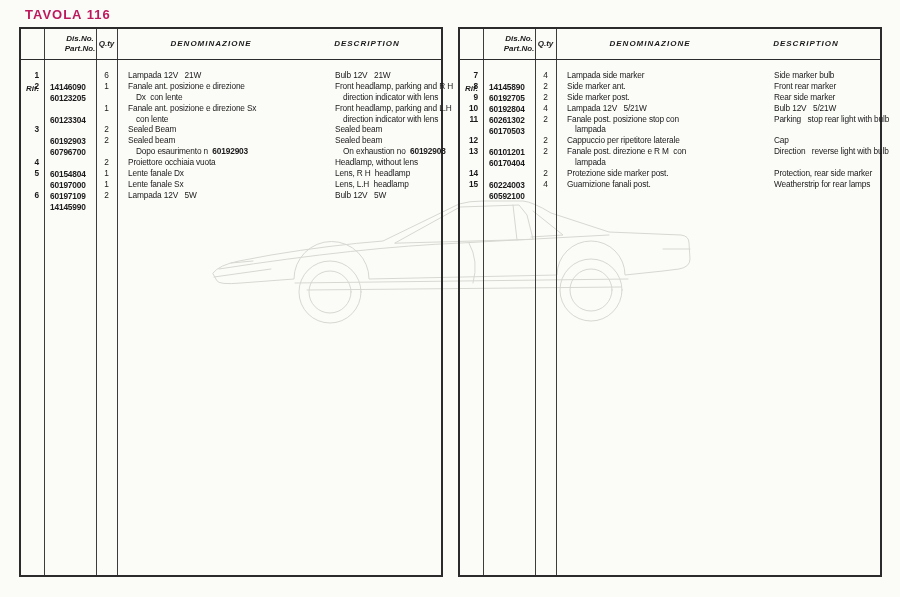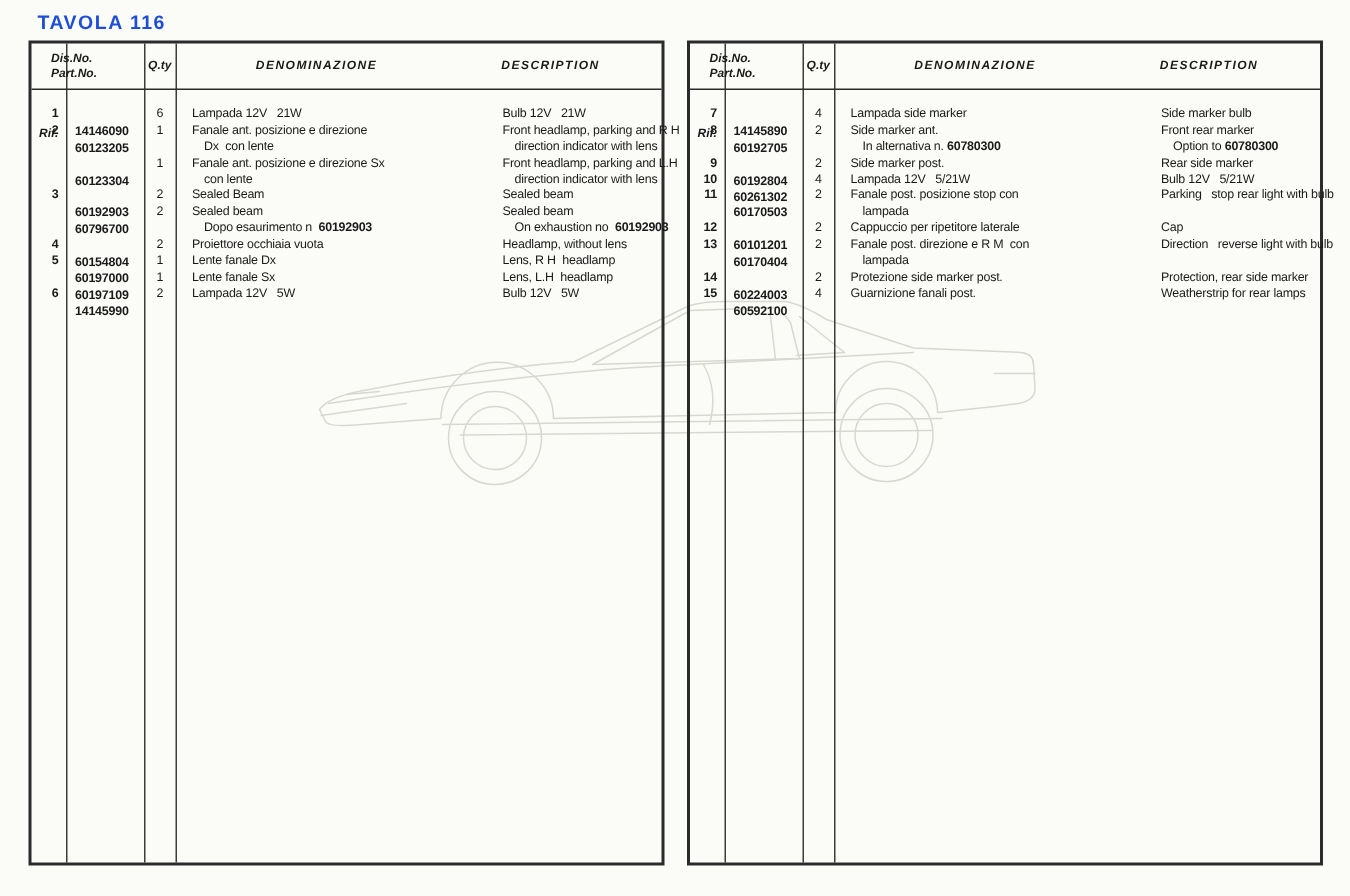--- a/index.html
+++ b/index.html
@@ -1,32 +1,32 @@
 <!DOCTYPE html>
 <html><head>
 <meta charset="utf-8">
 <style>
   html,body{margin:0;padding:0;}
   .page{position:relative;width:900px;height:597px;background:#fbfbf8;overflow:hidden;
         font-family:"Liberation Sans",sans-serif;color:#1a1a1a;}
   .title{position:absolute;left:25px;top:7px;font-size:13px;font-weight:bold;
-         letter-spacing:1px;color:#1d4ed8;}
+         letter-spacing:1px;color:#be185d;}
   .car{position:absolute;left:211px;top:191px;}
 
   .ptable{position:absolute;top:27px;width:424px;height:550px;
           border:2px solid #2b2b2b;background:transparent;box-sizing:border-box;}
   .ptable.tleft{left:19px;}
   .ptable.tright{left:458px;}
   .vline{position:absolute;top:0;bottom:0;width:1px;background:#3c3c3c;}
   .v1{left:23px;} .v2{left:75px;} .v3{left:96px;}
 
   .thead{position:relative;height:30px;border-bottom:1.5px solid #2b2b2b;
          font-style:italic;font-weight:bold;font-size:8px;}
   .h-rif{position:absolute;left:0;width:23px;top:10px;text-align:center;margin-top:45px;}
-  .h-dis{position:absolute;left:13px;width:52px;top:5px;line-height:10px;}
+  .h-dis{position:absolute;left:33px;width:52px;top:5px;text-align:center;line-height:10px;}
   .h-qty{position:absolute;left:75px;width:21px;top:10px;text-align:center;}
   .h-den{position:absolute;left:110px;width:160px;top:10px;text-align:center;letter-spacing:1px;}
   .h-desc{position:absolute;left:280px;width:132px;top:10px;text-align:center;letter-spacing:1px;}
 
   .tbody{position:relative;padding-top:10px;font-size:8.3px;letter-spacing:-0.15px;}
   .row{position:relative;height:10.9px;}
   .c-rif{position:absolute;left:0;width:18px;text-align:right;font-weight:bold;}
   .c-part{position:absolute;left:29px;font-weight:bold;margin-top:12px;}
   .c-qty{position:absolute;left:75px;width:21px;text-align:center;}
   .den{position:absolute;left:107px;white-space:pre;}
@@ -194,27 +194,20 @@
           <span class="desc"><span>Side marker bulb</span></span>
         </div>
         <div class="row">
           <span class="c-rif">8</span>
           <span class="c-part">60192705</span>
           <span class="c-qty">2</span>
           <span class="den"><span>Side marker ant.</span></span>
           <span class="desc"><span>Front rear marker</span></span>
         </div>
         <div class="row">
-          <span class="c-rif"></span>
-          <span class="c-part"></span>
-          <span class="c-qty"></span>
-          <span class="den ind"><span>In alternativa n. </span><b>60780300</b></span>
-          <span class="desc ind"><span>Option to </span><b>60780300</b></span>
-        </div>
-        <div class="row">
           <span class="c-rif">9</span>
           <span class="c-part">60192804</span>
           <span class="c-qty">2</span>
           <span class="den"><span>Side marker post.</span></span>
           <span class="desc"><span>Rear side marker</span></span>
         </div>
         <div class="row">
           <span class="c-rif">10</span>
           <span class="c-part">60261302</span>
           <span class="c-qty">4</span>

